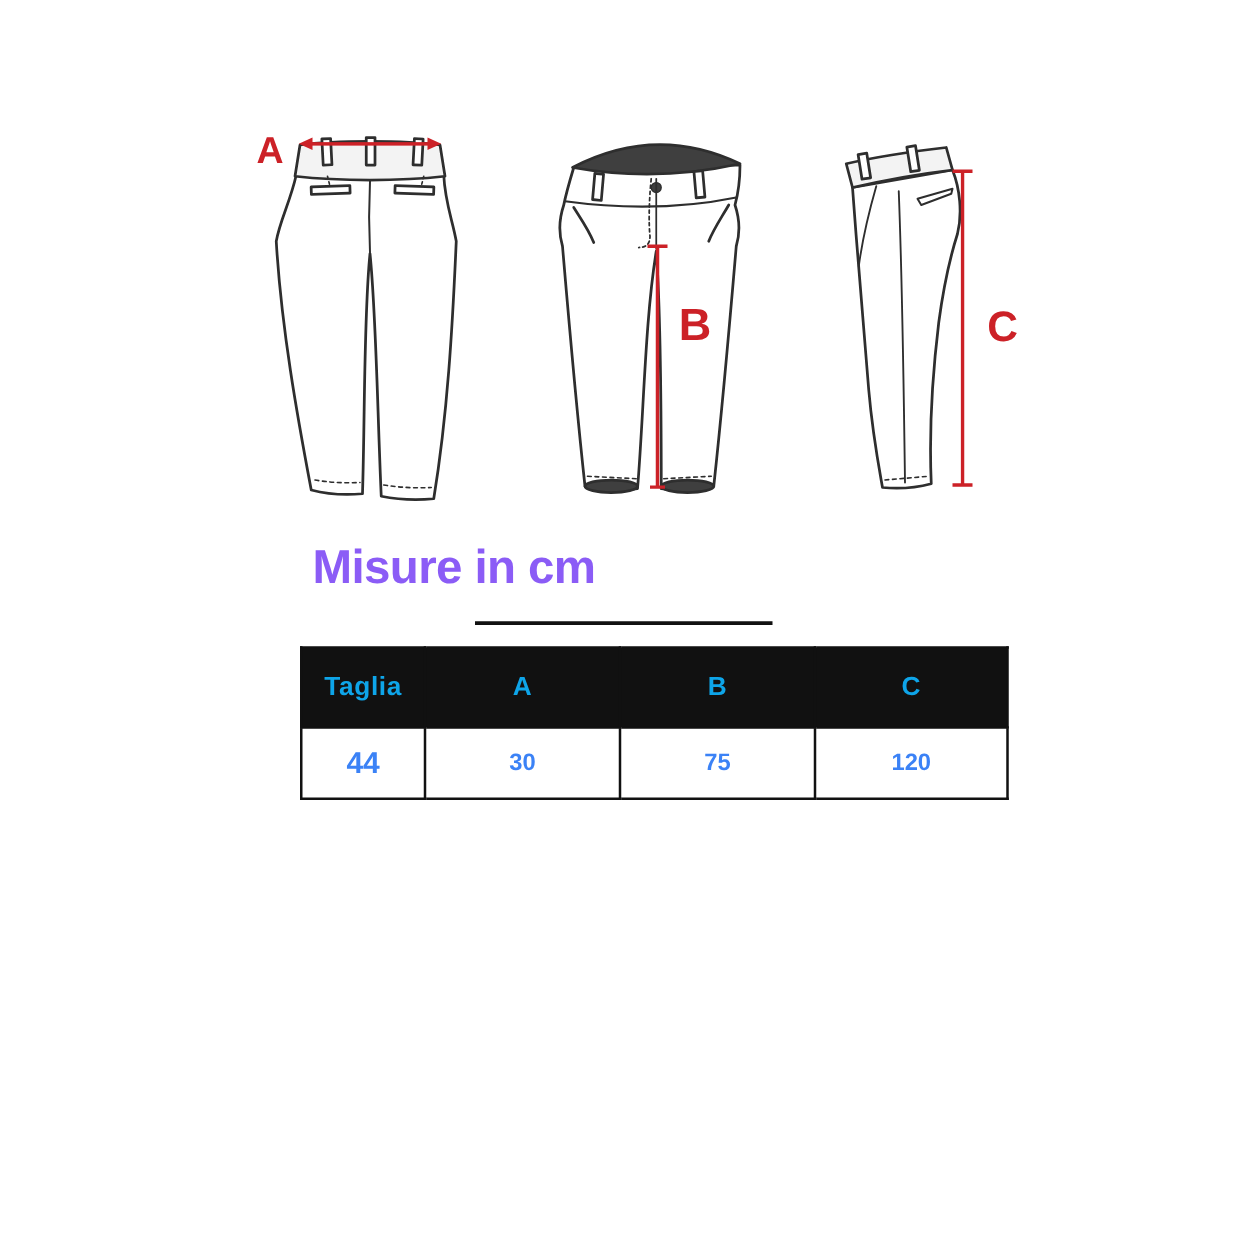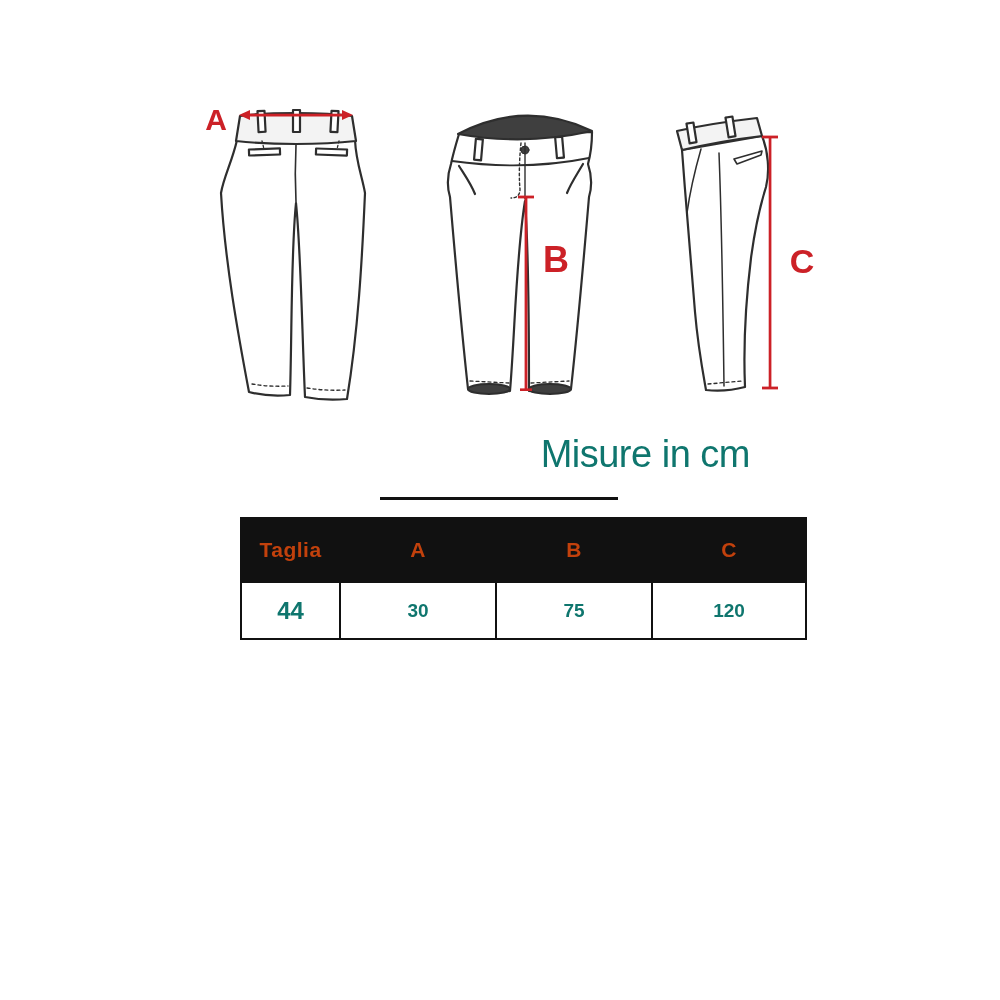--- a/index.html
+++ b/index.html
@@ -7,38 +7,38 @@
     position:relative;width:1000px;height:1000px;background:#ffffff;
     font-family:"Liberation Sans",sans-serif;overflow:hidden;
   }
   .fig{position:absolute;}
   .fig text{
     font-family:"Liberation Sans",sans-serif;
     font-weight:bold;fill:#cc2127;
   }
   .title{
     position:absolute;left:250px;top:432px;width:500px;
-    text-align:right;font-size:38px;font-weight:normal;color:#0f766e;
+    text-align:left;font-size:38px;font-weight:bold;color:#8b5cf6;
     letter-spacing:-0.5px;line-height:44px;
   }
   .title-underline{
     position:absolute;left:380px;top:497px;width:238px;height:3px;background:#111;
   }
   table.size-table{
     position:absolute;left:240px;top:517px;
     border-collapse:collapse;table-layout:fixed;width:565px;
   }
   table.size-table th,table.size-table td{
     border:2px solid #111;text-align:center;vertical-align:middle;
     font-weight:bold;padding:0;
   }
   table.size-table th{
-    background:#111;color:#c2410c;font-size:21px;height:62px;letter-spacing:0.5px;
+    background:#111;color:#0ea5e9;font-size:21px;height:62px;letter-spacing:0.5px;
   }
-  table.size-table td{font-size:19px;color:#0f766e;height:55px;background:#fff;}
+  table.size-table td{font-size:19px;color:#3b82f6;height:55px;background:#fff;}
   table.size-table td.size-col{font-size:24px;}
   col.c-taglia{width:99px;}
   col.c-a{width:156px;}
   col.c-b{width:156px;}
   col.c-c{width:154px;}
 </style>
 </head>
 <body>
 
 <div class="canvas">

